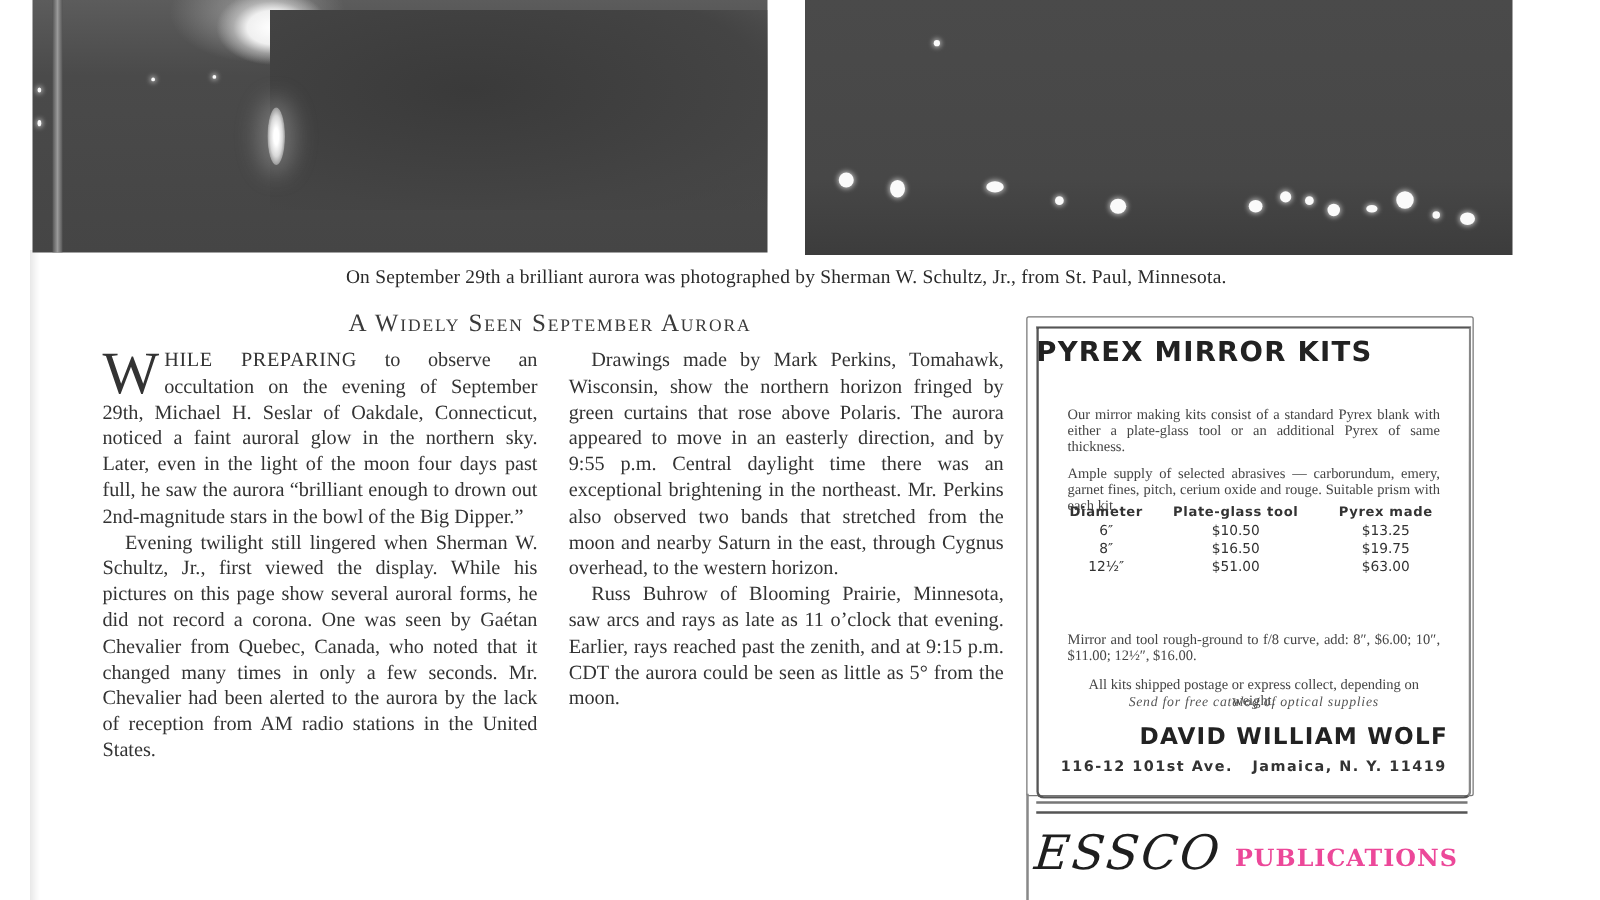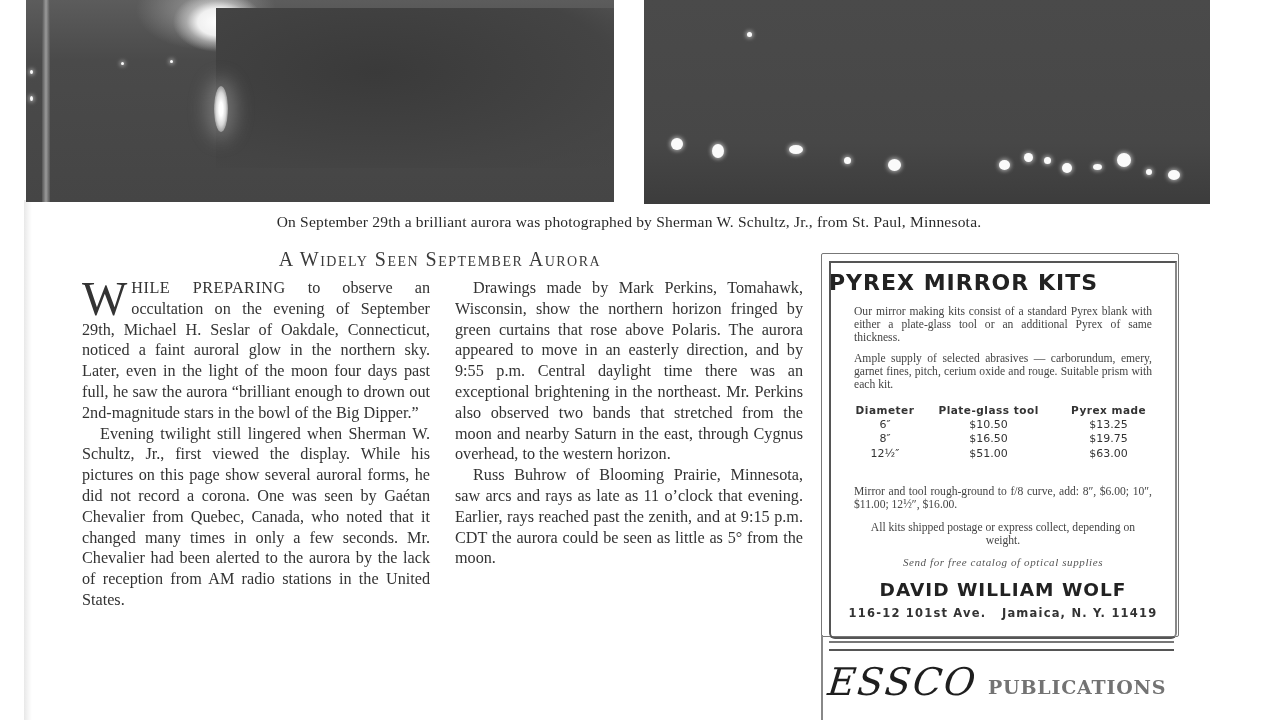--- a/index.html
+++ b/index.html
@@ -72,54 +72,54 @@
     border-bottom: 2px solid #555; border-radius: 0 0 6px 6px;
   }
   .ad-title {
     position: absolute; left: 829px; width: 348px; top: 270px; text-align: left;
     font-family: "DejaVu Sans", "Liberation Sans", sans-serif; font-weight: bold;
     font-size: 22px; letter-spacing: 1px; color: #222;
   }
   .ad-text {
     position: absolute; left: 854px; width: 298px;
     font-family: "Liberation Serif", serif; font-size: 11.6px; line-height: 12.8px;
-    text-align: justify; color: #444;
+    text-align: justify; color: #444; margin-top: 20px;
   }
   .ad-table {
     position: absolute; left: 850px; top: 403px; width: 310px; border-collapse: collapse;
     font-family: "DejaVu Sans", sans-serif; font-size: 11px; color: #333;
   }
   .ad-table th { font-weight: bold; font-size: 10.5px; padding: 0; letter-spacing: 0.5px; height: 14px; }
   .ad-table td { padding: 0; height: 14.5px; text-align: center; }
   .ad-table th:first-child, .ad-table td:first-child { text-align: center; width: 70px; }
   .ad-italic {
     position: absolute; left: 829px; width: 348px; top: 556px; text-align: center;
     font-style: italic; font-size: 11px; color: #555; letter-spacing: 0.6px;
   }
   .ad-company {
     position: absolute; left: 829px; width: 348px; top: 579px; text-align: center;
     font-family: "DejaVu Sans", sans-serif; font-weight: bold; font-size: 18.5px;
-    letter-spacing: 1px; color: #222;
+    letter-spacing: 1px; color: #222; padding-left: 32px;
   }
   .ad-address {
     position: absolute; left: 829px; width: 348px; top: 606px; text-align: center;
     font-family: "DejaVu Sans", sans-serif; font-weight: bold; font-size: 11.5px;
     letter-spacing: 1.2px; color: #333;
   }
   .rule { position: absolute; left: 829px; width: 345px; height: 2px; background: #555; }
   .essco-box-left { position: absolute; left: 821px; top: 635px; width: 1.5px; height: 85px; background: #888; }
   .essco-logo {
     position: absolute; left: 828px; top: 660px;
     font-family: "DejaVu Serif", serif; font-style: italic; font-size: 38px;
     letter-spacing: 2px; color: #1e1e1e; transform: skewX(-6deg);
   }
   .essco-pub {
     position: absolute; left: 988px; top: 676px;
     font-family: "DejaVu Serif", serif; font-weight: bold; font-size: 19px;
-    letter-spacing: 0.8px; color: #737373;
+    letter-spacing: 0.8px; color: #ec4899;
   }
 </style>
 </head>
 <body>
 
 <div class="page-edge"></div>
 
 <div class="photo photo-left">
   <div class="trees"></div>
   <div class="pole"></div>

